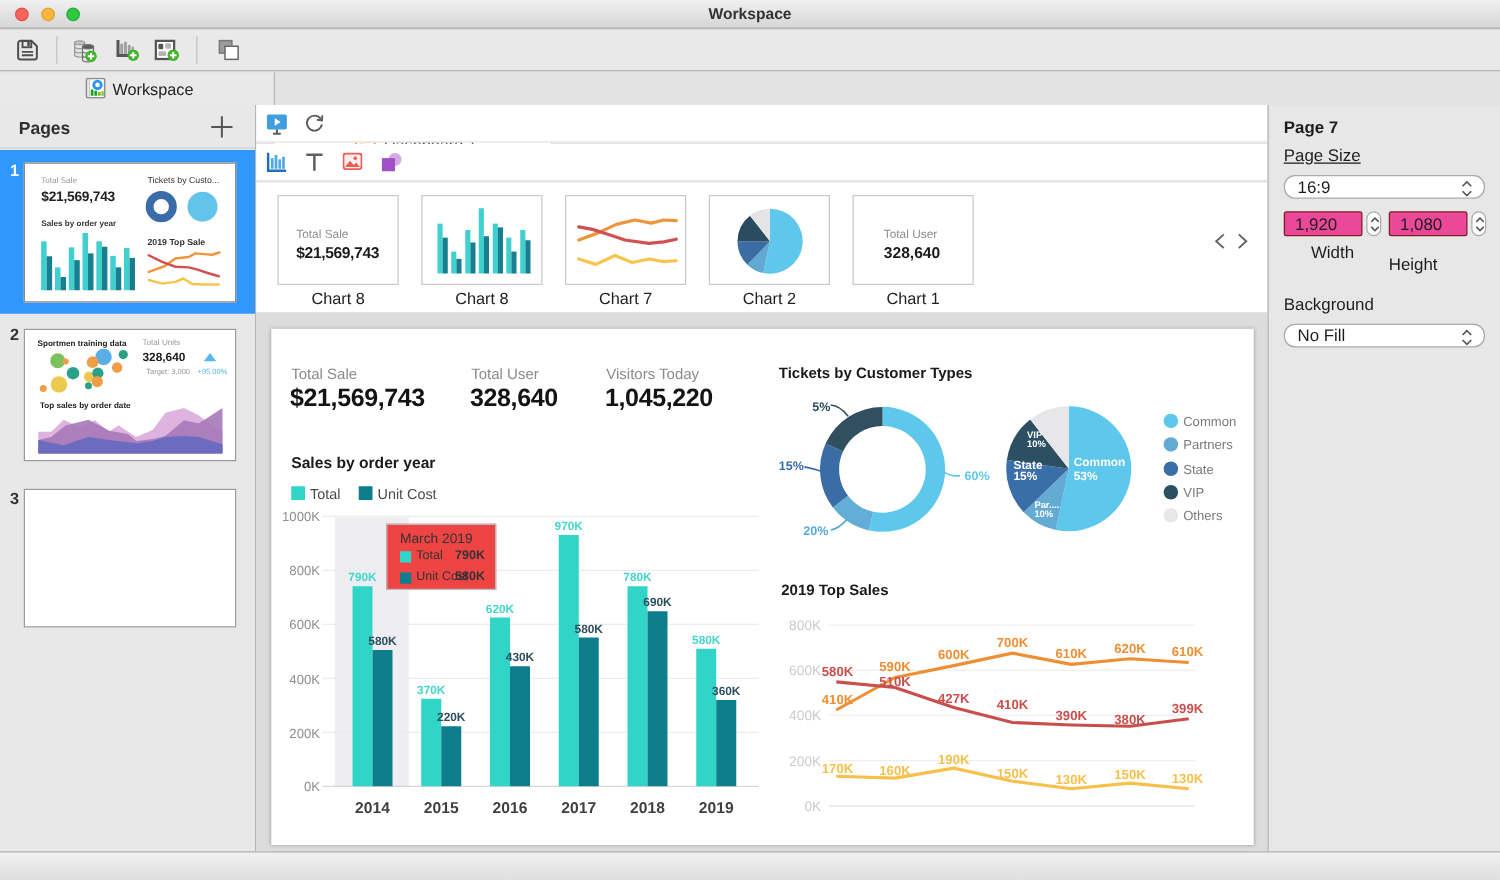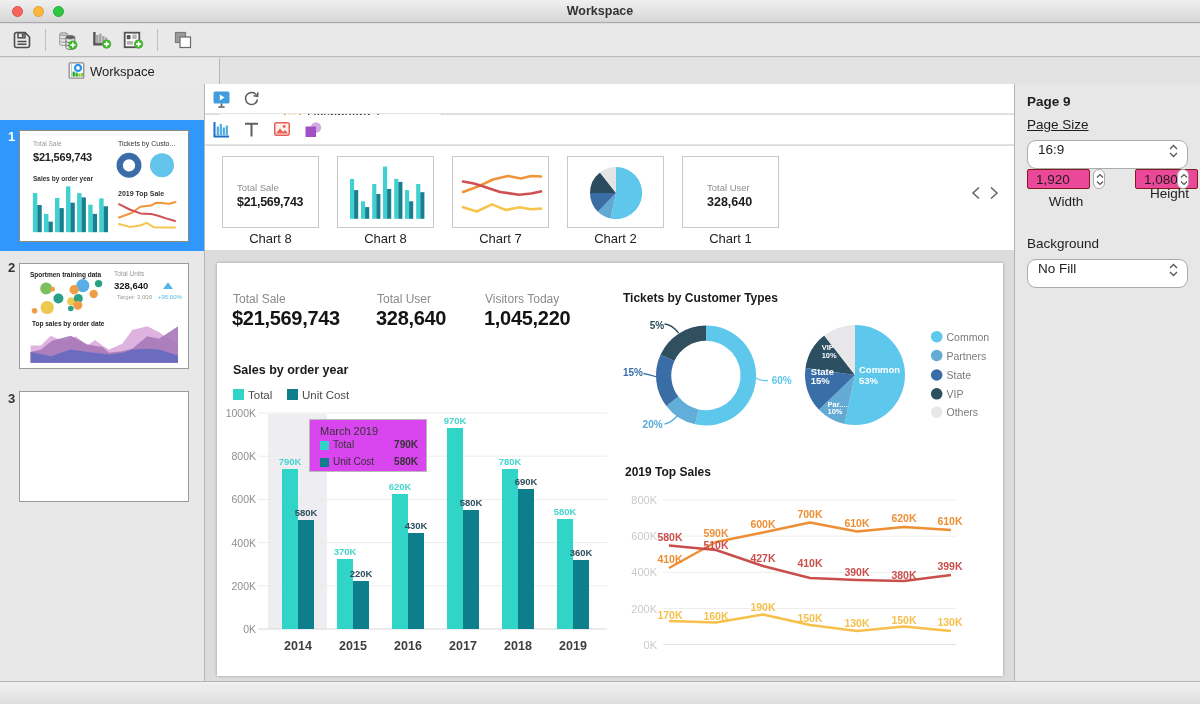--- a/index.html
+++ b/index.html
@@ -45,21 +45,21 @@
   #carousel { left:205px; top:146px; width:809px; height:104px; background:#fff; }
   .cbox { position:absolute; top:10px; width:97px; height:72px; background:#fff; border:1px solid #c9c9c9; }
   .clab { position:absolute; top:85px; width:97px; text-align:center; font-size:13px; color:#222; }
   #canvas { left:205px; top:250px; width:809px; height:431px; background:#dcdcdc; }
   #page { position:absolute; left:12px; top:13px; width:786px; height:413px; background:#fff;
     box-shadow:0 0 3px rgba(0,0,0,0.3); }
 
   
   #rpanel { left:1014px; top:84px; width:186px; height:597px; background:#e7e7e7;
     border-left:1px solid #b5b5b5; font-size:13.5px; color:#1d1d1d; }
-  .rsel { position:absolute; left:12px; width:161px; height:29px; background:#fff;
+  .rsel { position:absolute; left:12px; width:161px; height:19px; background:#fff;
     border:1px solid #ababab; border-radius:9px; padding:1px 0 0 10px; font-size:13.5px; }
   .rinp { position:absolute; width:63px; height:20px; background:#ec4899; border:1px solid #7f1d1d;
     border-radius:2px; padding:2px 0 0 8px; font-size:13.5px; }
   .rstep { position:absolute; width:12px; height:20px; background:#fff; border:1px solid #ababab;
     border-radius:6px; }
 
   
   #bottombar { left:0; top:681px; width:1200px; height:23px;
     background:linear-gradient(#f1f1f1,#dedede); border-top:1px solid #b6b6b6; }
 </style>
@@ -140,20 +140,26 @@
       <rect x="3.2" y="3" width="3.7" height="3.5" fill="#e87b10"></rect>
       <rect x="8.2" y="3" width="4.6" height="4.3" rx="1" fill="#f5a623"></rect>
       <rect x="3.2" y="7.8" width="4.5" height="5" rx="1" fill="#f5a623"></rect>
       <rect x="9" y="8.6" width="3.7" height="3.6" fill="#e87b10"></rect>
     </svg>
     <span class="tablab" style="left:87px">Dashboard 1</span>
   </div>
 </div>
 
 <div class="abs" id="sidebar">
+  <div id="pages-head">
+    <span class="lbl">Pages</span>
+    <svg class="abs" style="left:168px;top:8px" width="19" height="19">
+      <path d="M9.5 1 V18 M1 9.5 H18" stroke="#555" stroke-width="1.6" fill="none"></path>
+    </svg>
+  </div>
   <div id="pg1">
     <div class="pgnum">1</div>
     <div class="pgcard" id="thumb1">
       <svg width="168" height="110" style="position:absolute;left:0;top:0" font-family="Liberation Sans, sans-serif">
         <text x="13" y="15" font-size="6.5" fill="#999">Total Sale</text>
         <text x="13" y="30" font-size="11" font-weight="bold" fill="#222" letter-spacing="-0.2">$21,569,743</text>
         <text x="98" y="15" font-size="7" fill="#333">Tickets by Custo...</text>
         <circle cx="109" cy="34.3" r="9.3" fill="none" stroke="#3a6da8" stroke-width="6.3"></circle>
         <circle cx="142" cy="34.3" r="12" fill="#62c4ea"></circle>
         <text x="13" y="50" font-size="6.5" font-weight="bold" fill="#333">Sales by order year</text>
@@ -480,54 +486,54 @@
       <text x="453" y="355.5">170K</text>
           <text x="499" y="357">160K</text>
       <text x="546" y="348">190K</text>
           <text x="593" y="359">150K</text>
       <text x="640" y="364">130K</text>
           <text x="687" y="360.5">150K</text>
       <text x="733" y="363">130K</text>
     </g>
   </svg>
 
-  <div style="position:absolute;left:92px;top:156px;width:118px;height:53px;background:#d946ef;border:1px solid #b9b9b9;font-size:10px;color:#333;">
+  <div style="position:absolute;left:92px;top:156px;width:88px;height:53px;background:#ef4444;border:1px solid #b9b9b9;font-size:10px;color:#333;">
     <div style="position:absolute;left:10px;top:5px;font-size:11px;">March 2019</div>
     <div style="position:absolute;left:10px;top:21px;width:9px;height:9px;background:#31d5c8;"></div>
     <div style="position:absolute;left:23px;top:19px;">Total</div>
     <div style="position:absolute;right:8px;top:19px;font-weight:bold;">790K</div>
     <div style="position:absolute;left:10px;top:38px;width:9px;height:9px;background:#0e7e8c;"></div>
     <div style="position:absolute;left:23px;top:36px;">Unit Cost</div>
     <div style="position:absolute;right:8px;top:36px;font-weight:bold;">580K</div>
   </div>
   </div>
 </div>
 
 <div class="abs" id="rpanel">
-  <div class="abs" style="left:12px;top:10px;font-weight:bold;">Page 9</div>
+  <div class="abs" style="left:12px;top:10px;font-weight:bold;">Page 7</div>
   <div class="abs" style="left:12px;top:33px;text-decoration:underline;">Page Size</div>
   <div class="rsel" style="top:56px;">16:9
     <svg style="position:absolute;right:9px;top:3px" width="9" height="14">
       <path d="M1 5 L4.5 1.5 L8 5 M1 9 L4.5 12.5 L8 9" stroke="#555" stroke-width="1.3" fill="none"></path>
     </svg>
   </div>
   <div class="rinp" style="left:12px;top:85px;">1,920</div>
   <div class="rstep" style="left:78px;top:85px;">
     <svg style="position:absolute;left:2px;top:3px" width="8" height="13">
       <path d="M1 4.5 L4 1.5 L7 4.5 M1 8.5 L4 11.5 L7 8.5" stroke="#555" stroke-width="1.2" fill="none"></path>
     </svg>
   </div>
-  <div class="rinp" style="left:96px;top:85px;margin-left:24px;">1,080</div>
+  <div class="rinp" style="left:96px;top:85px;">1,080</div>
   <div class="rstep" style="left:162px;top:85px;">
     <svg style="position:absolute;left:2px;top:3px" width="8" height="13">
       <path d="M1 4.5 L4 1.5 L7 4.5 M1 8.5 L4 11.5 L7 8.5" stroke="#555" stroke-width="1.2" fill="none"></path>
     </svg>
   </div>
   <div class="abs" style="left:12px;top:110px;width:78px;text-align:center;">Width</div>
-  <div class="abs" style="left:96px;top:102px;width:78px;text-align:right;">Height</div>
+  <div class="abs" style="left:96px;top:120px;width:78px;text-align:left;">Height</div>
   <div class="abs" style="left:12px;top:152px;">Background</div>
   <div class="rsel" style="top:175px;">No Fill
     <svg style="position:absolute;right:9px;top:3px" width="9" height="14">
       <path d="M1 5 L4.5 1.5 L8 5 M1 9 L4.5 12.5 L8 9" stroke="#555" stroke-width="1.3" fill="none"></path>
     </svg>
   </div>
 </div>
 
 <div class="abs" id="bottombar"></div>
 

